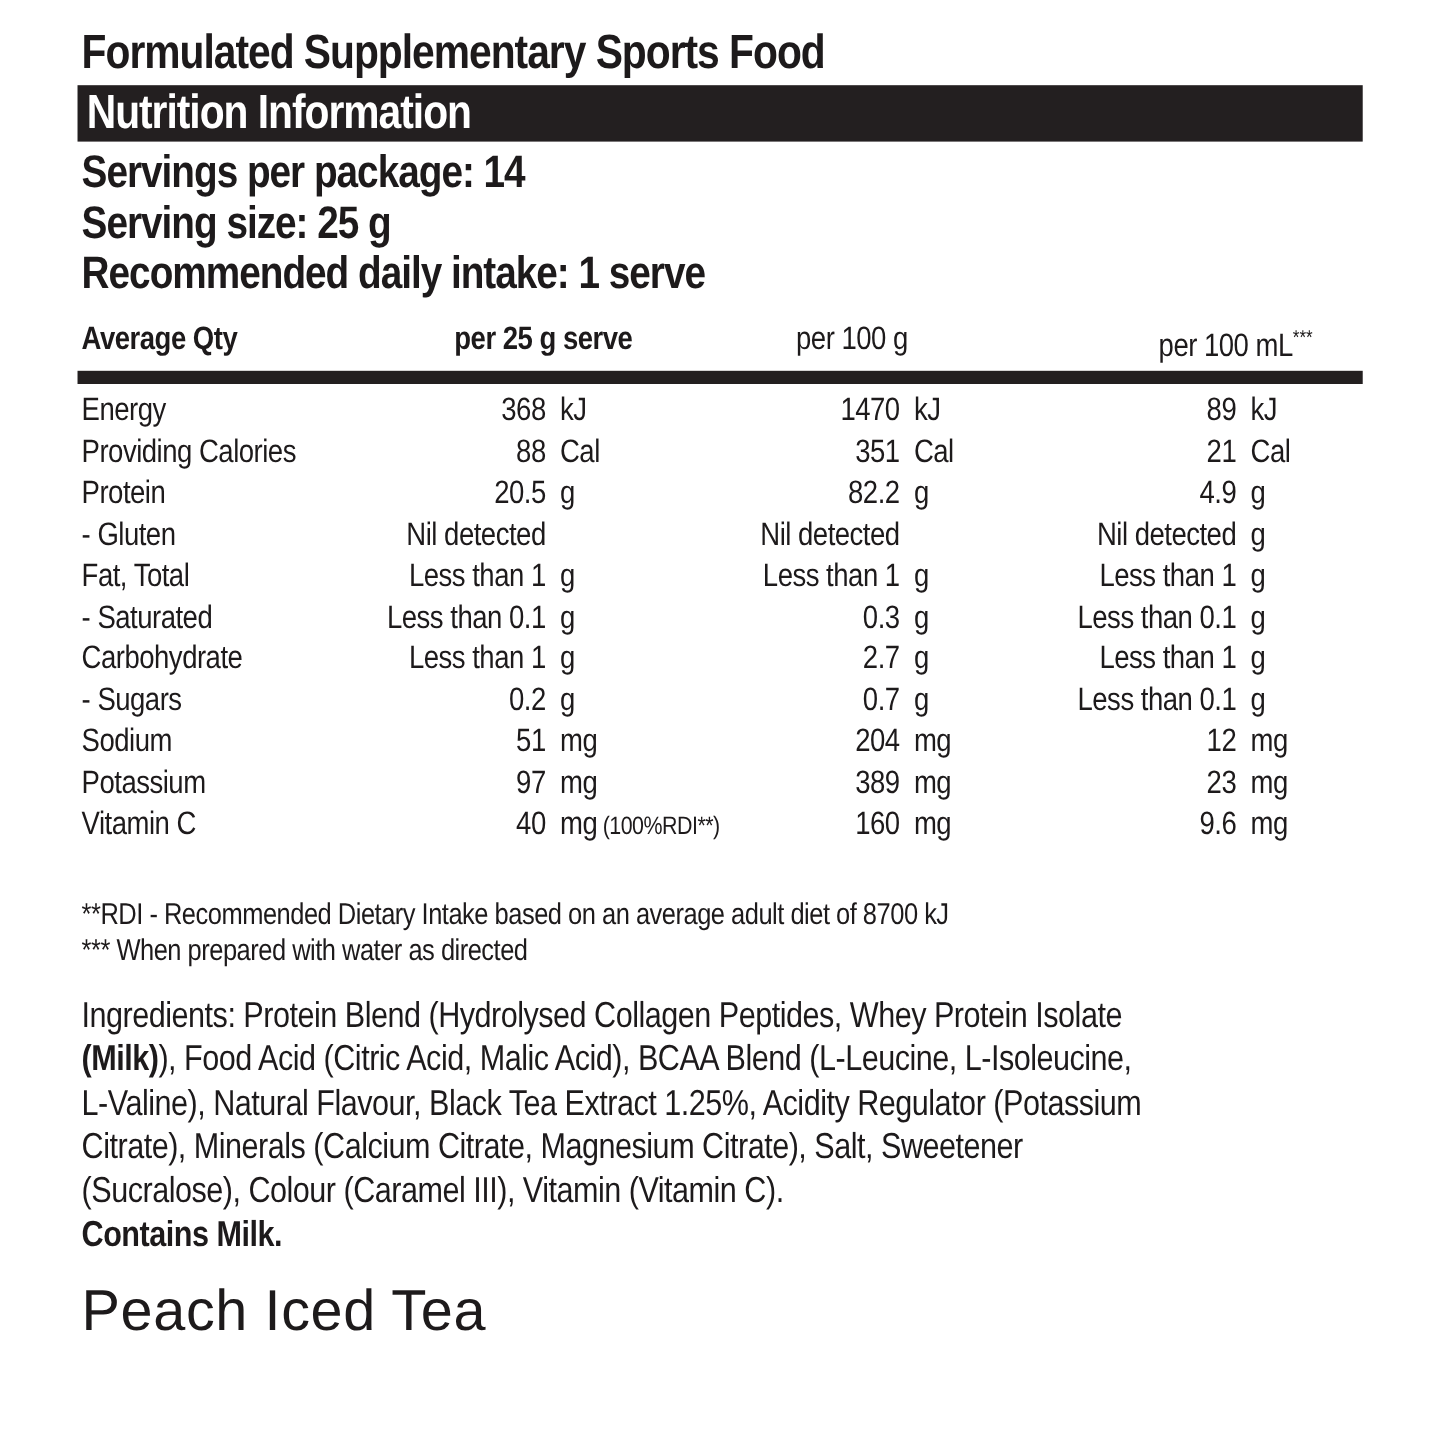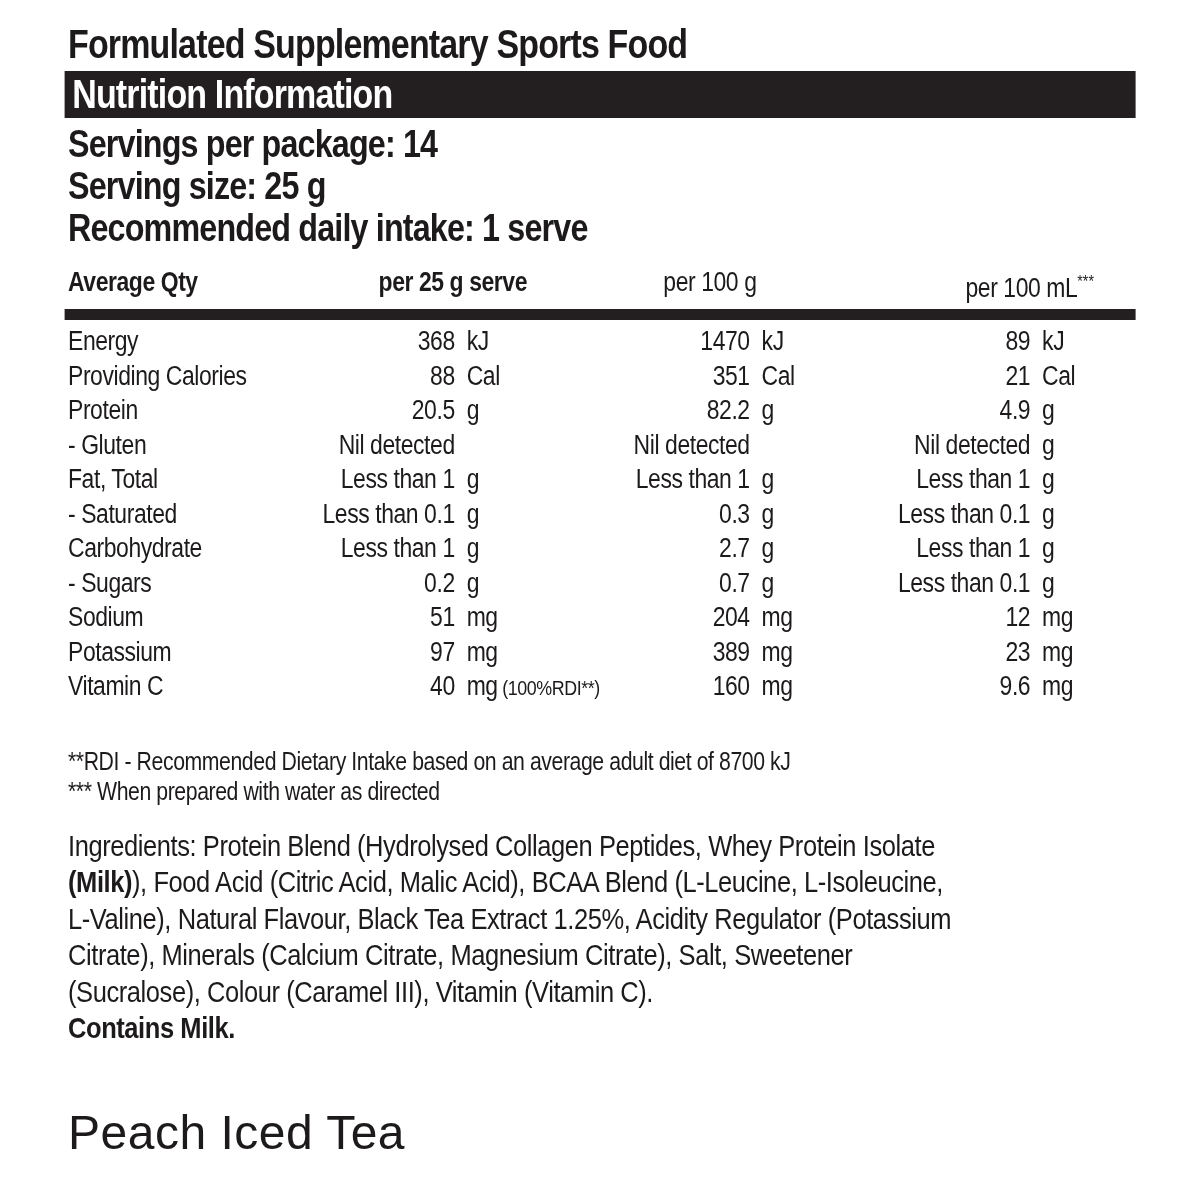--- a/index.html
+++ b/index.html
@@ -66,21 +66,20 @@
   .fn{white-space:nowrap;}
   .ingredients{margin-top:22px;font-size:30px;line-height:36.5px;}
   .ing-line{white-space:nowrap;}
   .bold{font-weight:700;}
   .contains{font-size:30px;line-height:36.5px;font-weight:700;}
   .flavor{
     position:absolute;left:68px;top:1066px;
     font-size:48px;line-height:54px;font-weight:400;
     color:#1d1a1b;letter-spacing:0.5px;
     font-family:"Liberation Sans","DejaVu Sans",sans-serif;
-    margin-top:40px;
   }
 </style>
 </head>
 <body>
 
 <div class="page">
   <div class="cond">
 
     <div class="title">Formulated Supplementary Sports Food</div>
 

